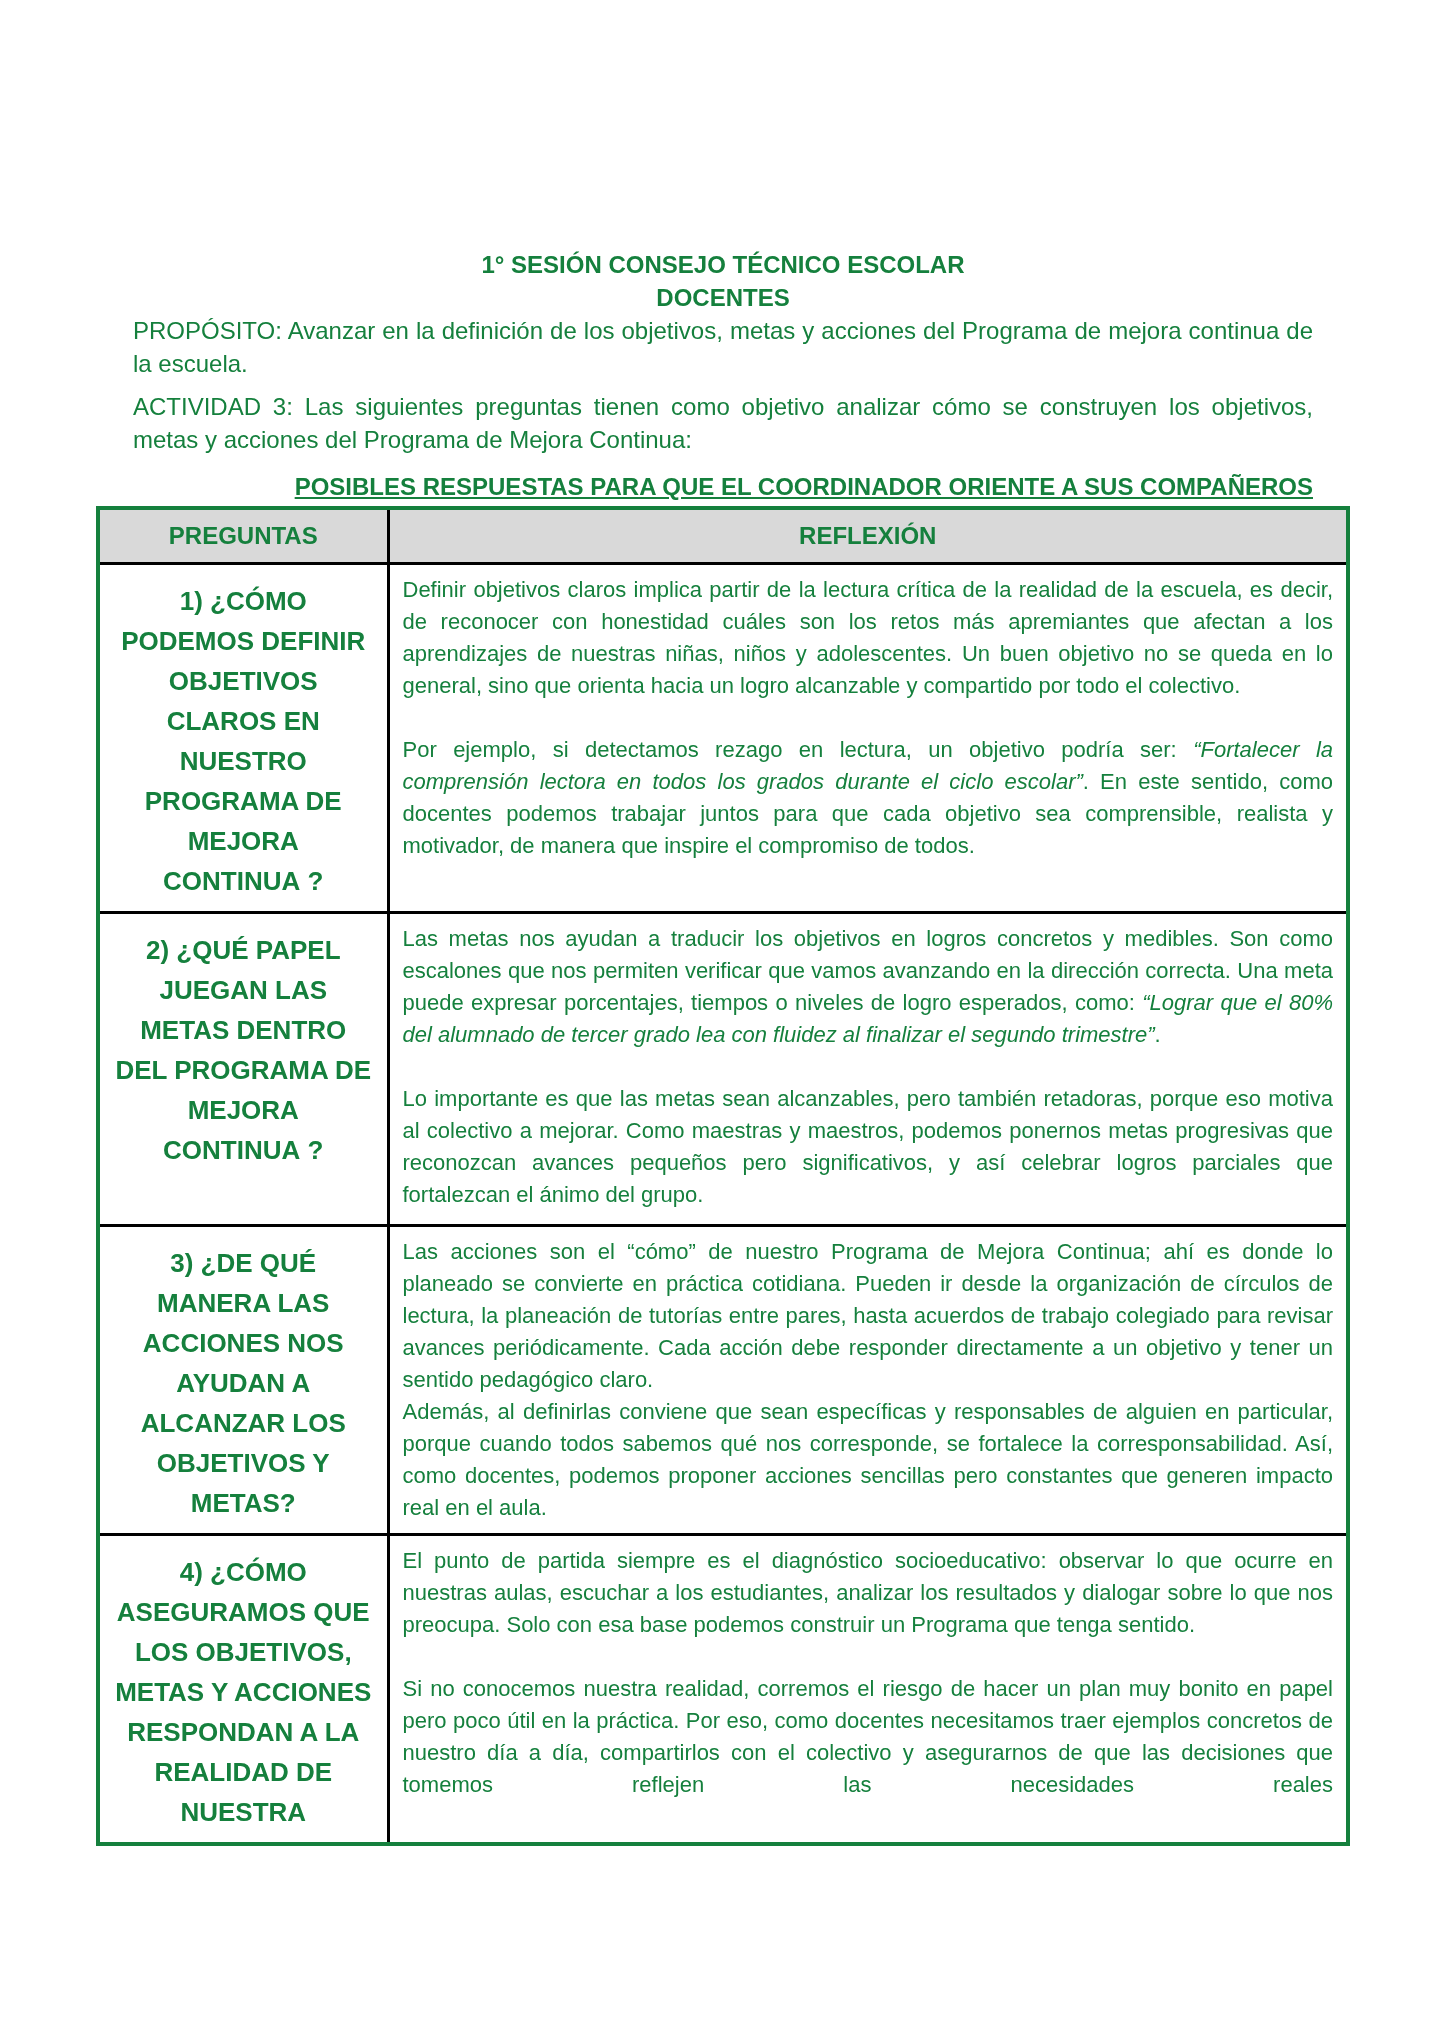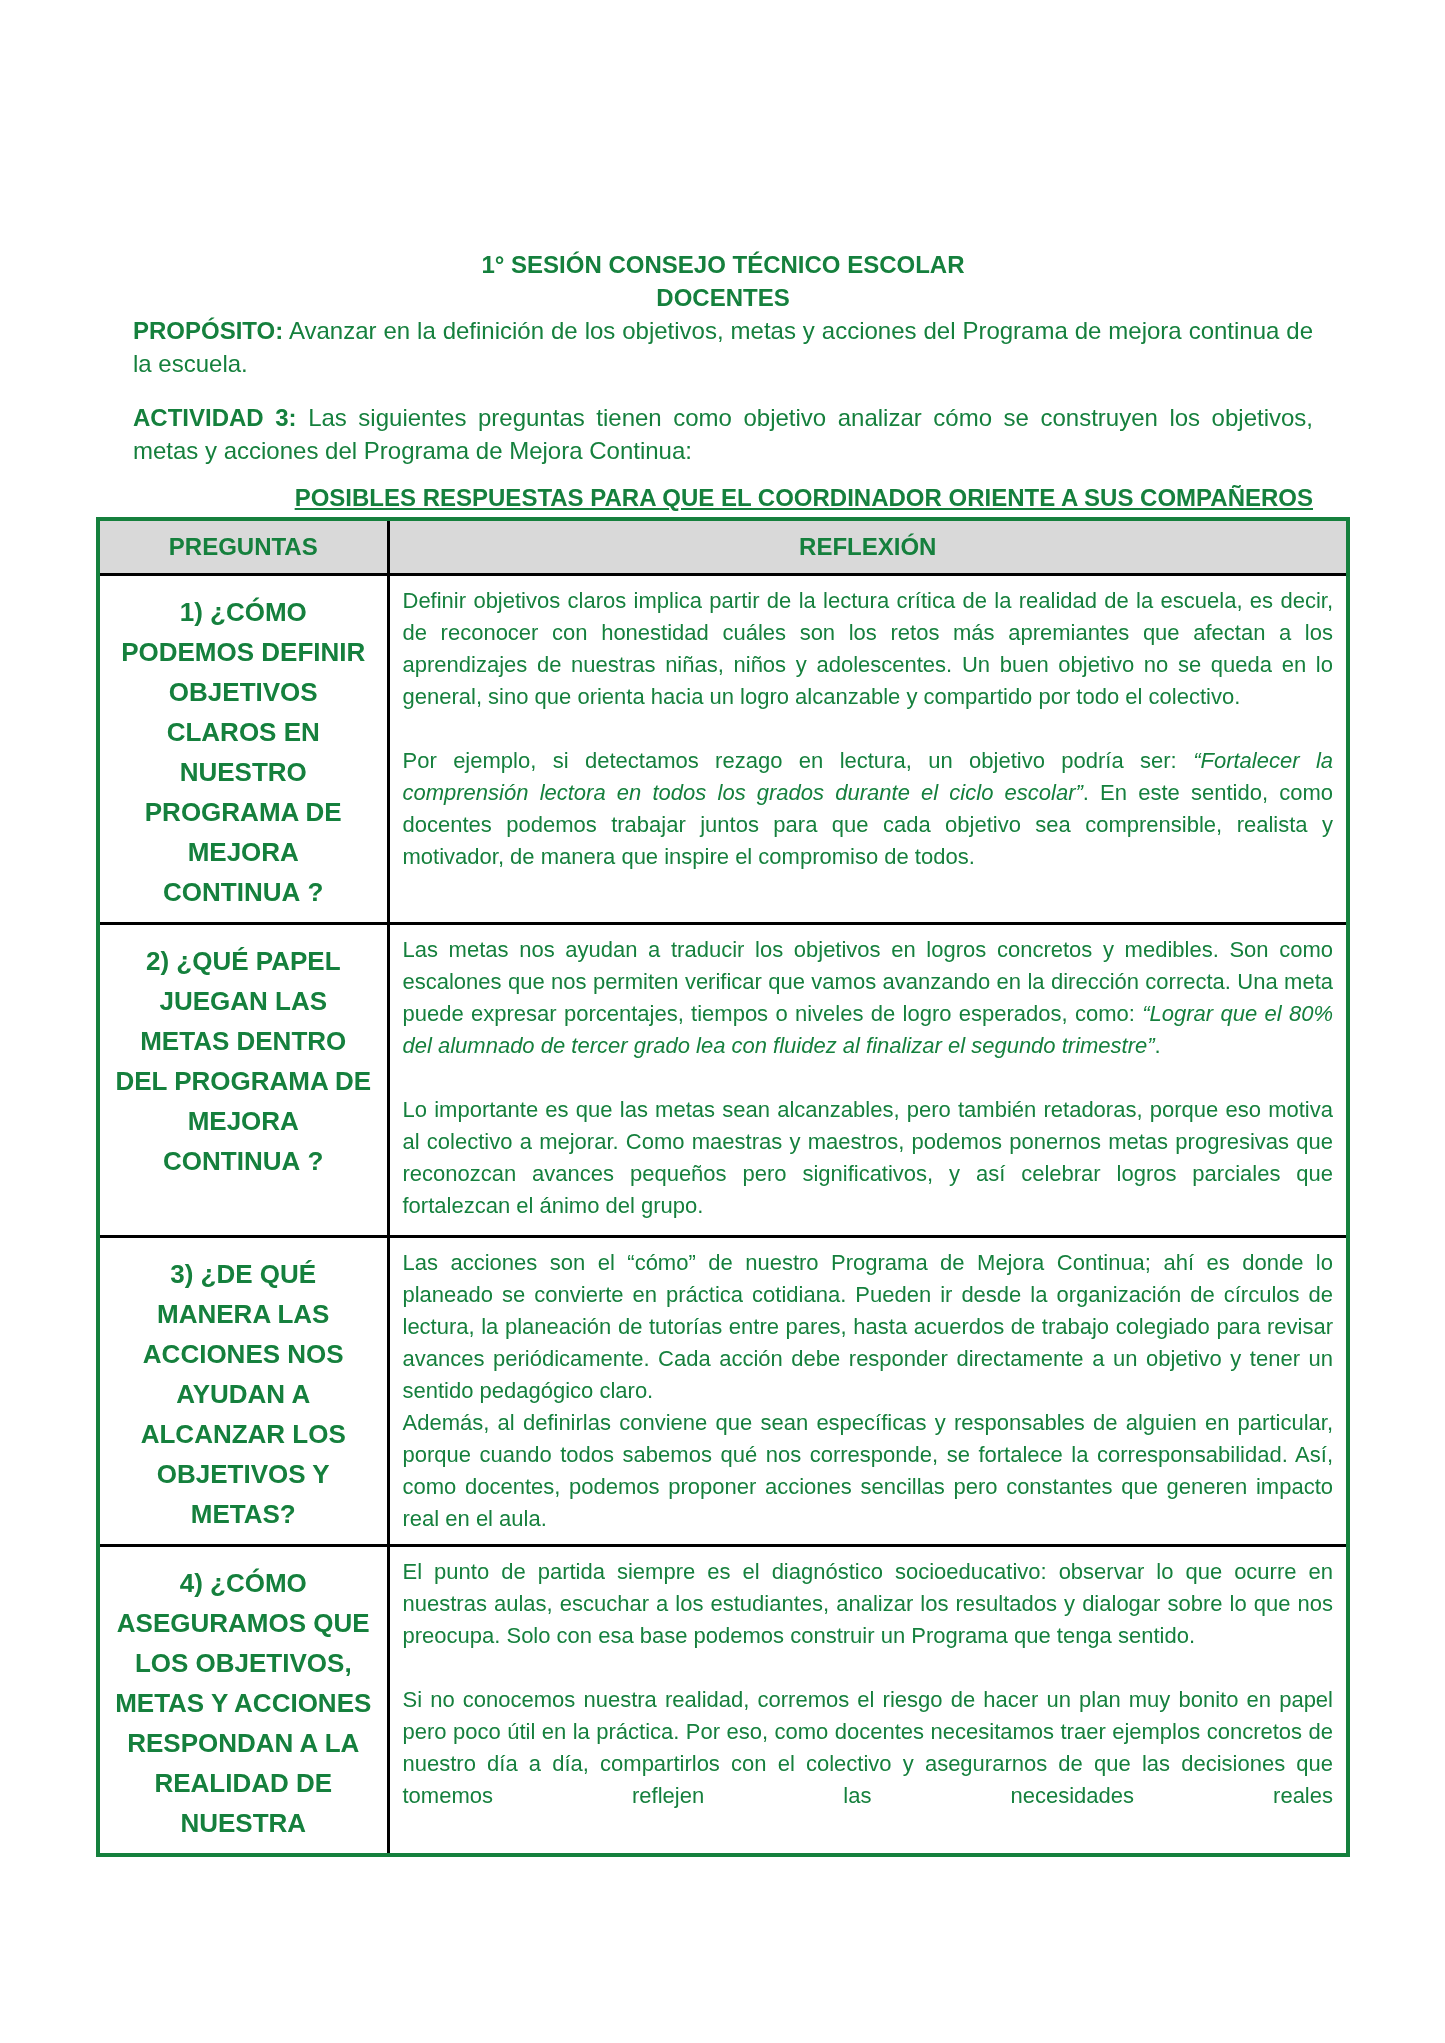--- a/index.html
+++ b/index.html
@@ -19,22 +19,22 @@
     text-align: center;
     font-weight: bold;
     font-size: 24px;
     line-height: 33px;
   }
   .para {
     font-size: 24px;
     line-height: 33px;
     text-align: justify;
   }
-  .para .b { font-weight: bold; }
-  .para.gap { margin-top: 21px; }
+  .para .b { font-weight: normal; }
+  .para.gap { margin-top: 10px; }
   .table-title {
     text-align: right;
     font-weight: bold;
     font-size: 24px;
     line-height: 33px;
     margin-top: 14px;
     text-decoration: underline;
   }
   table.qa {
     border-collapse: collapse;

